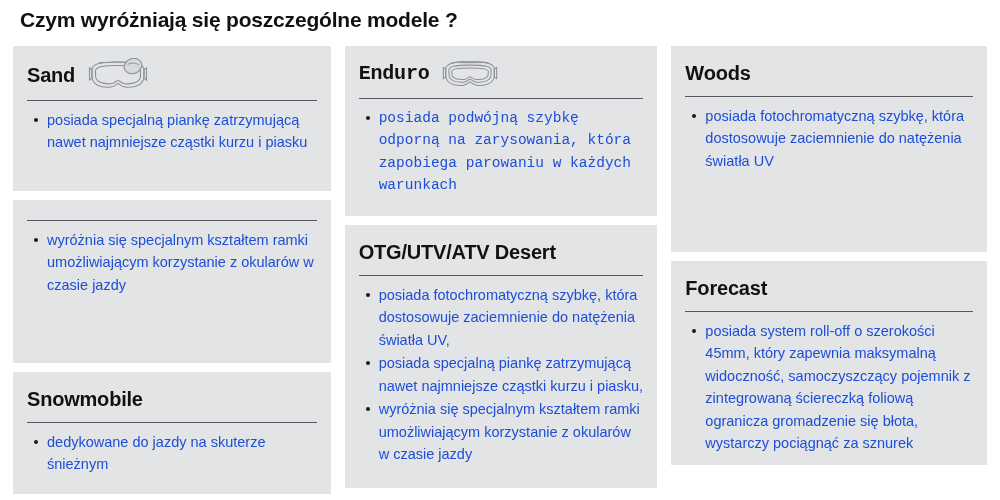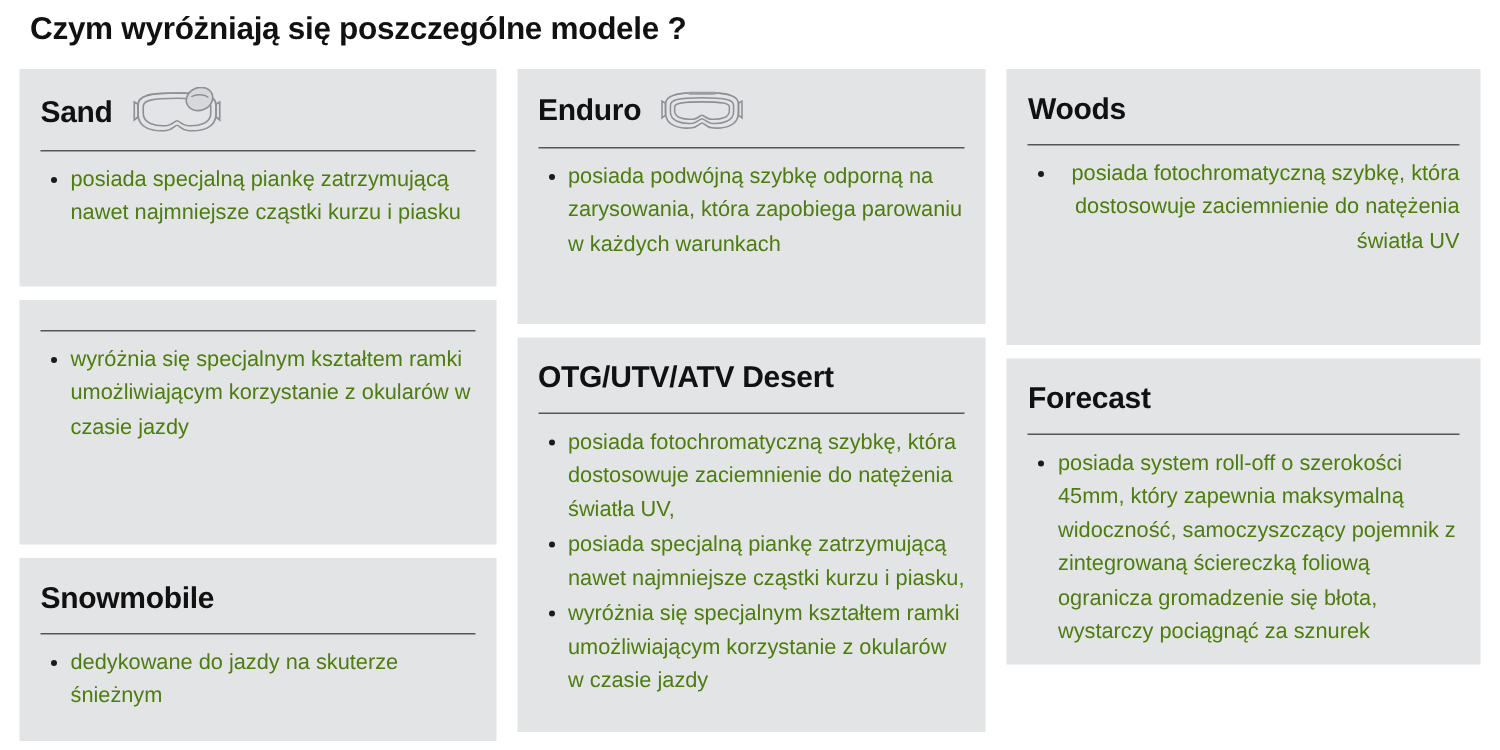--- a/index.html
+++ b/index.html
@@ -74,44 +74,44 @@
   }
   ul.bullets {
     margin: 0;
     padding: 0 0 0 20px;
     list-style: none;
   }
   ul.bullets li {
     position: relative;
     font-size: 14.5px;
     line-height: 1.55;
-    color: #4d7c0f;
+    color: #1d4ed8;
     margin-bottom: 1px;
   }
   ul.bullets li::before {
     content: "";
     position: absolute;
     left: -13px;
     top: 9px;
     width: 4px;
     height: 4px;
     border-radius: 50%;
     background: #1b1b1b;
   }
   .goggle-icon {
     display: block;
     flex: 0 0 auto;
   }
   
   .card-sand       { height: 145px; }
   .card-otg        { height: 163px; }
   .card-snowmobile { height: 122px; }
-  .card-enduro     { height: 170px; }
+  .card-enduro     { height: 170px; font-family: Liberation Mono, monospace; }
   .card-desert     { height: 263px; }
-  .card-woods      { height: 184px; text-align: right; }
+  .card-woods      { height: 206px; }
   .card-forecast   { height: 204px; }
 </style>
 </head>
 <body>
 
 <div class="page">
 
   <div class="page-title">Czym wyróżniają się poszczególne modele ?</div>
 
   <div class="columns">

